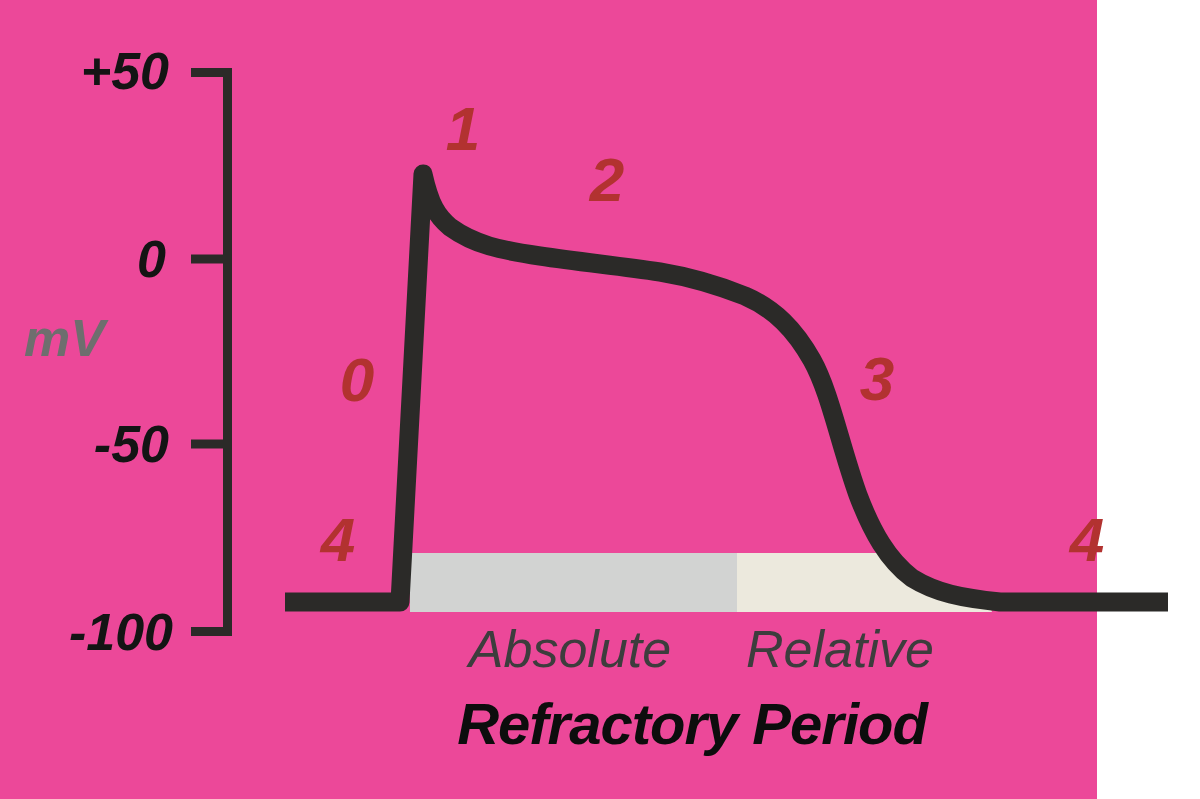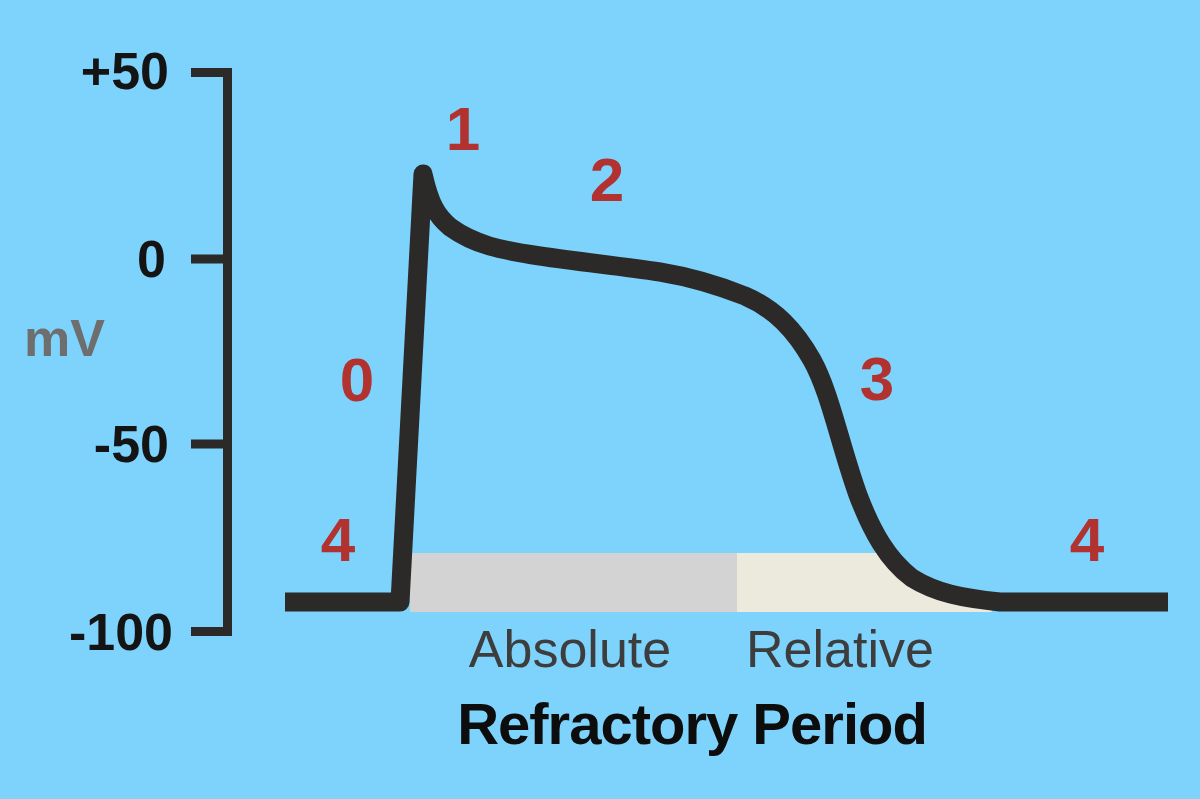--- a/index.html
+++ b/index.html
@@ -6,23 +6,24 @@
     margin: 0;
     padding: 0;
     background: #ffffff;
     width: 1200px;
     height: 799px;
     overflow: hidden;
     font-family: "Liberation Sans", sans-serif;
   }
   .stage {
     position: relative;
-    width: 1200px;
+    width: 1097px;
     height: 799px;
-    background: #7dd3fc;
+    background: #ec4899;
+    font-style: italic;
   }
   svg { display: block; }
   .axis-stroke   { stroke: #2b2a28; stroke-width: 9; fill: none; }
   .trace-stroke  { stroke: #2b2a28; stroke-width: 19; fill: none;
                    stroke-linejoin: round; stroke-linecap: butt; }
   .tick-label    { font-size: 52px; font-weight: bold; fill: #141414; }
   .unit-label    { font-size: 52px; font-weight: bold; fill: #6e6e6e; }
   .phase-label   { font-size: 62px; font-weight: bold; fill: #b23230; }
   .band-absolute { fill: #d2d3d2; }
   .band-relative { fill: #ece9dd; }

